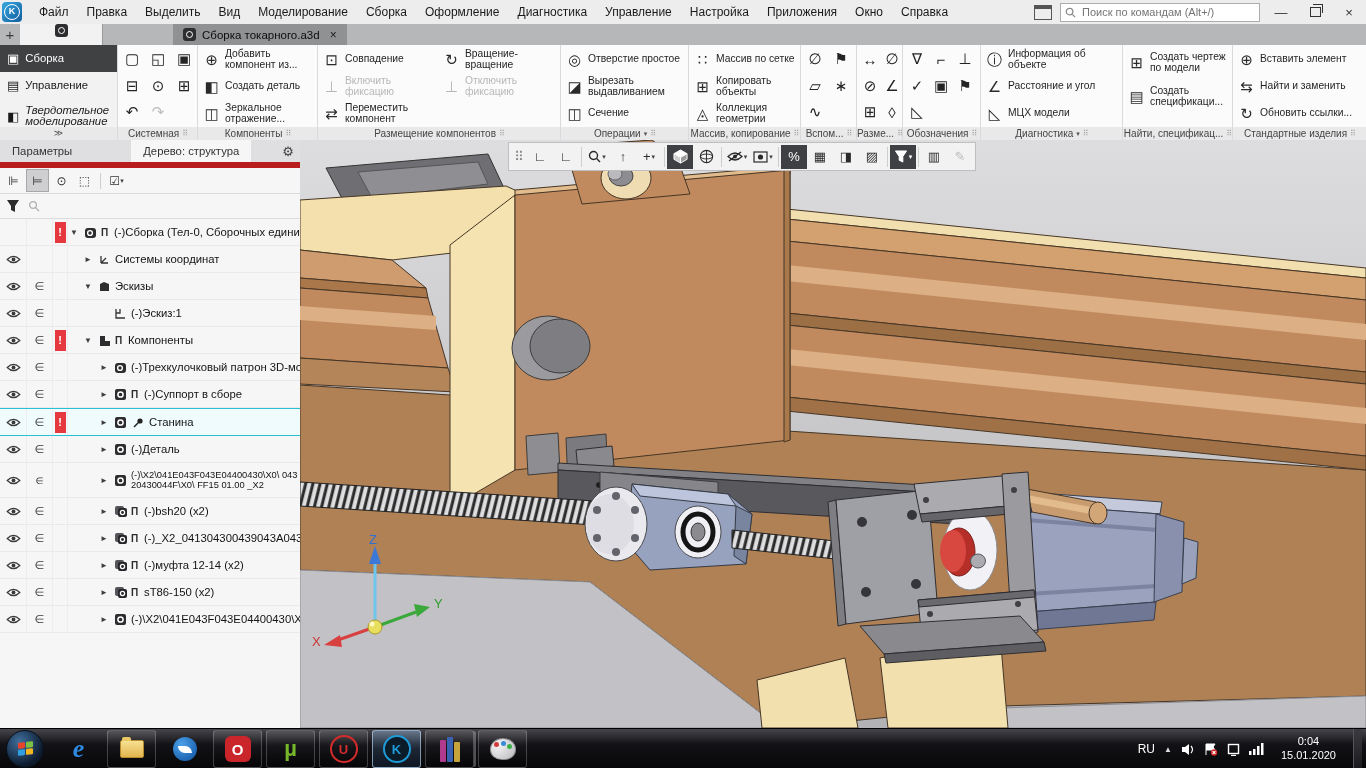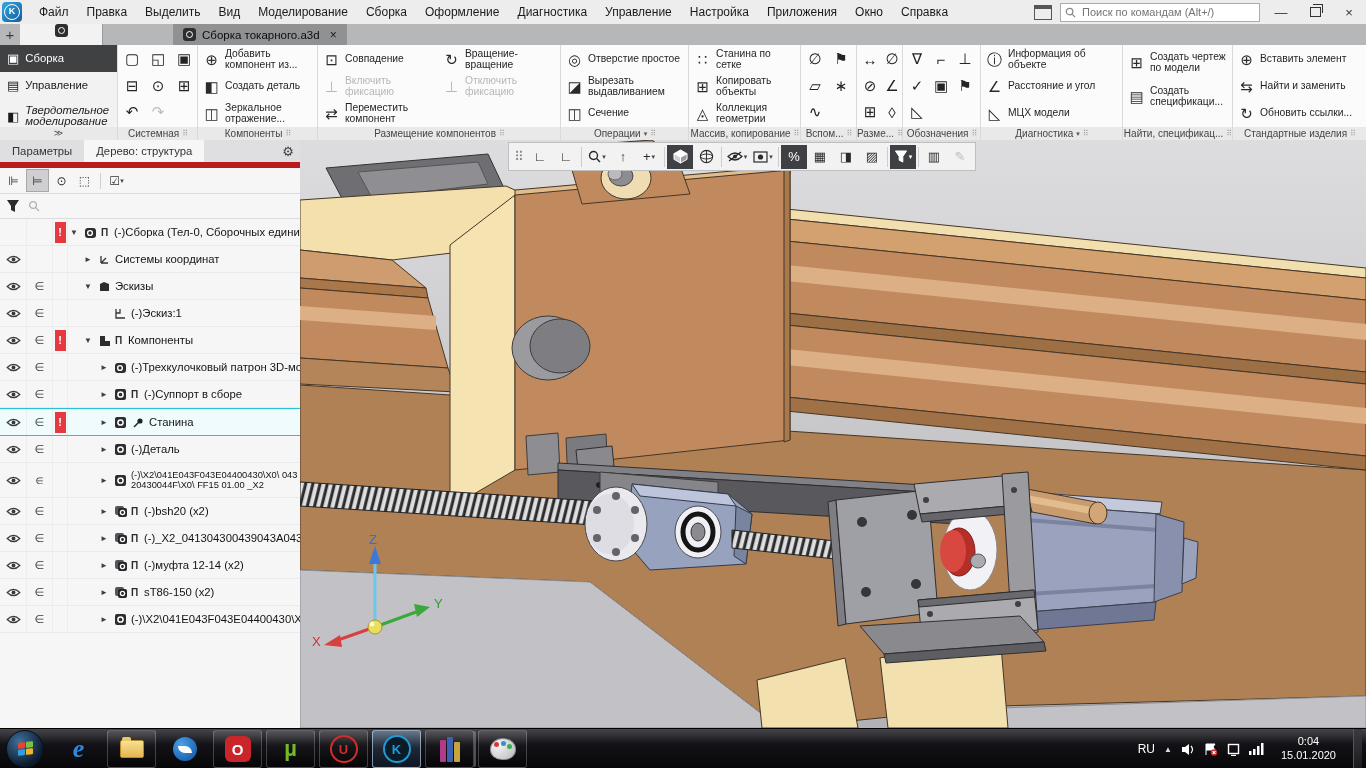--- a/index.html
+++ b/index.html
@@ -44,21 +44,21 @@
   
   #paneltabs{position:absolute;left:0;top:0;width:117px;height:95px;background:#f2f2f3;border-right:1px solid #d6d6d8;}
   .ptab{height:27px;display:flex;align-items:center;gap:6px;padding-left:7px;font-size:11.3px;line-height:1.0;}
   .ptab .ic{font-size:13px;}
   .ptab.act{background:#3f4142;color:#fff;}
   #ptab-chevron{position:absolute;bottom:0;left:0;right:0;height:13px;background:#e9e9ea;text-align:center;font-size:9px;color:#555;line-height:13px;}
   
   #treepanel{position:absolute;left:0;top:140px;width:300px;height:588px;background:#f6f6f7;border-right:1px solid #8f8f92;}
   #tree-hdr{height:22px;display:flex;background:#dfdfe1;border-bottom:6px solid #b91c1c;}
   .tphdr{padding:0 12px;display:flex;align-items:center;font-size:11.3px;background:#dfdfe1;color:#333;}
-  .tphdr.act{background:#f6f6f7;}
+  .tphdr.act{background:#f6f6f7;margin-left:47px;}
   #tree-gear{margin-left:auto;width:24px;display:flex;align-items:center;justify-content:center;font-size:13px;color:#444;}
   #tree-tools{height:25px;display:flex;align-items:center;gap:2px;padding-left:3px;border-bottom:1px solid #dcdcde;}
   .ttool{width:21px;height:21px;display:flex;align-items:center;justify-content:center;font-size:12px;color:#333;}
   .ttool.on{background:#cfcfd2;border:1px solid #a8a8ab;}
   .tsep{width:1px;height:16px;background:#cfcfd1;margin:0 3px;}
   #tree-filter{height:24px;display:flex;align-items:center;gap:8px;padding-left:6px;border-bottom:1px solid #dcdcde;}
   .trow{display:grid;grid-template-columns:27px 26px 15px 1fr;align-items:center;height:26px;border-bottom:1px solid #eaeaec;font-size:11.3px;}
   .trow .cc{display:flex;justify-content:center;align-items:center;height:100%;border-right:1px solid #ededef;color:#3a3a3a;}
   .bdg{background:#e5383f;color:#fff;width:11px;height:21px;display:flex;align-items:center;justify-content:center;font-weight:bold;font-size:11px;}
   .tmain{display:flex;align-items:center;gap:3px;overflow:hidden;height:100%;}
@@ -260,21 +260,21 @@
           <span>Операции</span>
           <span class="dd">▾</span>
           <span class="grip">⠿</span>
         </div>
     </div>
 
     <div class="rg" style="left:688px;width:112px;">
       <div class="body">
         <div class="rbtn">
             <span class="ic">∷</span>
-            <span class="lb">Станина по сетке</span>
+            <span class="lb">Массив по сетке</span>
           </div>
         <div class="rbtn">
             <span class="ic">⊞</span>
             <span class="lb">Копировать объекты</span>
           </div>
         <div class="rbtn">
             <span class="ic">◬</span>
             <span class="lb">Коллекция геометрии</span>
           </div>
       </div>

